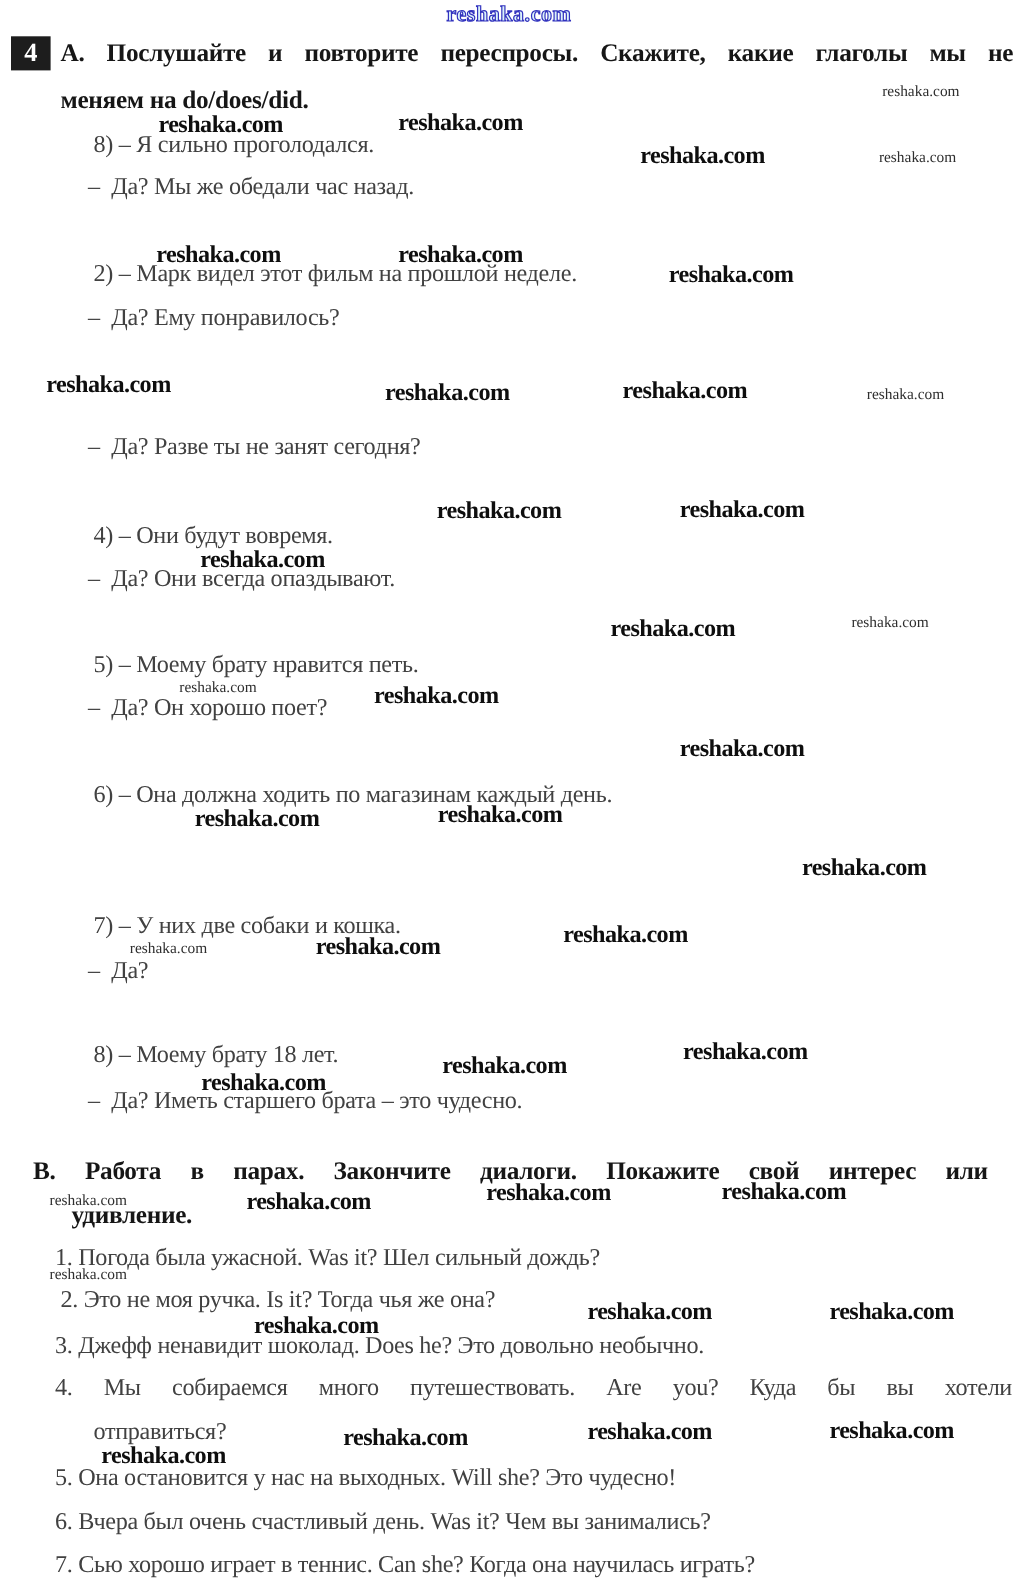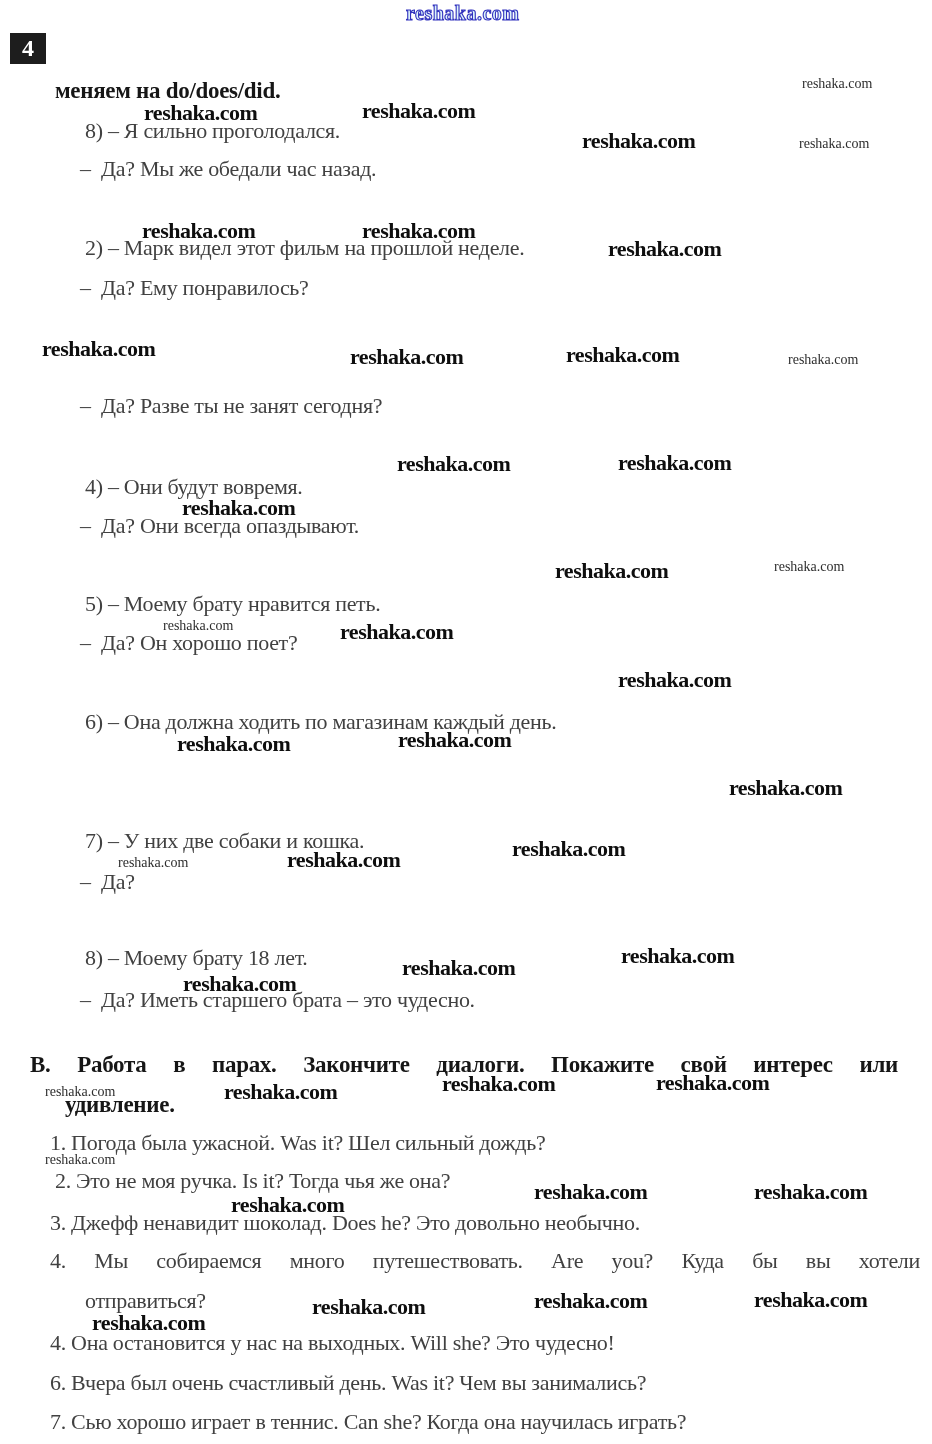--- a/index.html
+++ b/index.html
@@ -46,20 +46,21 @@
 <body>
 
 <div class="page">
 
   <span class="wm-o" style="left:406px;top:2px">reshaka.com</span>
 
   <div class="badge" style="left:10px;top:33px">
     <span>4</span>
   </div>
 
+  <div class="h just" style="left:55px;top:35px;width:866px">А. Послушайте и повторите переспросы. Скажите, какие глаголы мы не</div>
   <div class="h" style="left:55px;top:78px">меняем на do/does/did.</div>
 
   <div class="t" style="left:85px;top:119px">8) – Я сильно проголодался.</div>
   <div class="t" style="left:80px;top:157px">–  Да? Мы же обедали час назад.</div>
 
   <div class="t" style="left:85px;top:236px">2) – Марк видел этот фильм на прошлой неделе.</div>
   <div class="t" style="left:80px;top:276px">–  Да? Ему понравилось?</div>
 
   <div class="t" style="left:80px;top:394px">–  Да? Разве ты не занят сегодня?</div>
 
@@ -78,21 +79,21 @@
   <div class="t" style="left:80px;top:988px">–  Да? Иметь старшего брата – это чудесно.</div>
 
   <div class="h just" style="left:30px;top:1052px;width:868px">В. Работа в парах. Закончите диалоги. Покажите свой интерес или</div>
   <div class="h" style="left:65px;top:1092px">удивление.</div>
 
   <div class="t" style="left:50px;top:1131px">1. Погода была ужасной. Was it? Шел сильный дождь?</div>
   <div class="t" style="left:55px;top:1169px">2. Это не моя ручка. Is it? Тогда чья же она?</div>
   <div class="t" style="left:50px;top:1211px">3. Джефф ненавидит шоколад. Does he? Это довольно необычно.</div>
   <div class="t just" style="left:50px;top:1249px;width:870px">4. Мы собираемся много путешествовать. Are you? Куда бы вы хотели</div>
   <div class="t" style="left:85px;top:1289px">отправиться?</div>
-  <div class="t" style="left:50px;top:1331px">4. Она остановится у нас на выходных. Will she? Это чудесно!</div>
+  <div class="t" style="left:50px;top:1331px">5. Она остановится у нас на выходных. Will she? Это чудесно!</div>
   <div class="t" style="left:50px;top:1371px">6. Вчера был очень счастливый день. Was it? Чем вы занимались?</div>
   <div class="t" style="left:50px;top:1410px">7. Сью хорошо играет в теннис. Can she? Когда она научилась играть?</div>
 
   <span class="wm" style="left:144px;top:100px">reshaka.com</span>
   <span class="wm" style="left:362px;top:98px">reshaka.com</span>
   <span class="wm" style="left:582px;top:128px">reshaka.com</span>
   <span class="wm" style="left:142px;top:218px">reshaka.com</span>
   <span class="wm" style="left:362px;top:218px">reshaka.com</span>
   <span class="wm" style="left:608px;top:236px">reshaka.com</span>
   <span class="wm" style="left:42px;top:336px">reshaka.com</span>

